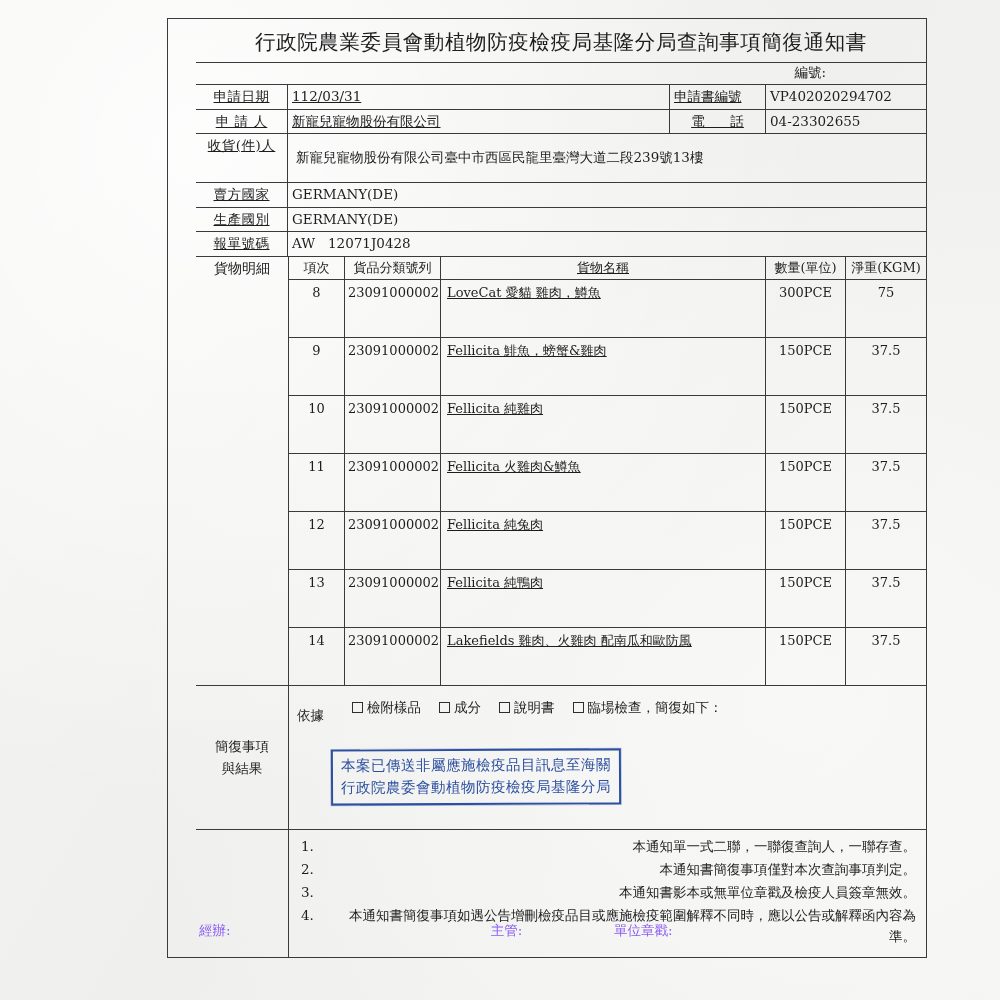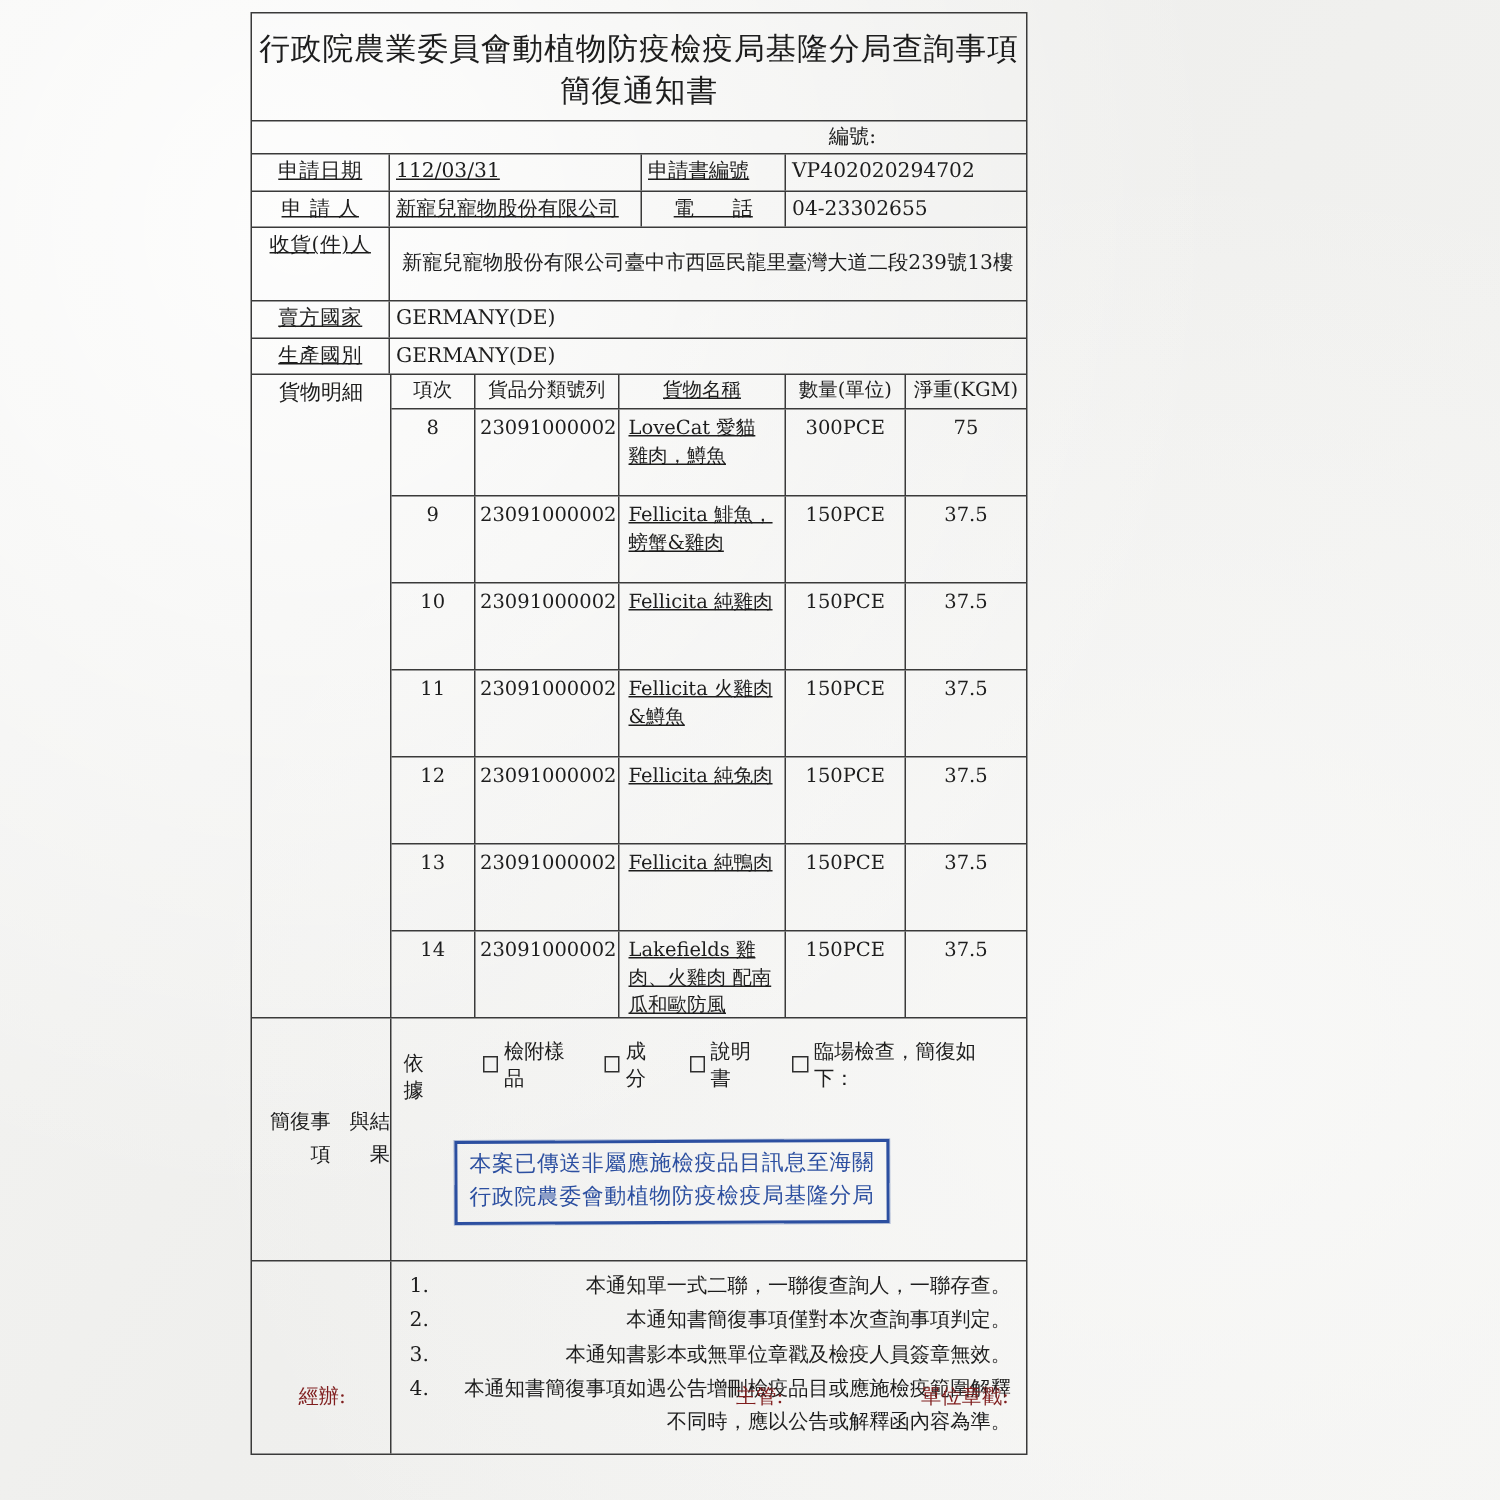--- a/index.html
+++ b/index.html
@@ -22,26 +22,27 @@
     background:
       radial-gradient(ellipse at 20% 15%, rgba(255,255,255,0.85) 0%, rgba(242,242,240,0) 55%),
       radial-gradient(ellipse at 80% 70%, rgba(250,250,249,0.8) 0%, rgba(238,238,236,0) 60%),
       linear-gradient(120deg, #f4f4f2 0%, #efefed 45%, #f3f3f1 100%);
     pointer-events: none;
   }
 
   .doc {
     position: absolute;
     left: 167px;
-    top: 8px;
-    width: 518px;
+    top: 18px;
+    width: 760px;
     border: 1.6px solid #3a3a3a;
     box-sizing: border-box;
     background: transparent;
     color: #1d1d1d;
+    padding-left: 28px;
   }
 
   
   .row {
     display: flex;
     border-bottom: 1.2px solid #3a3a3a;
     box-sizing: border-box;
   }
   .row.last { border-bottom: none; }
 
@@ -119,24 +120,24 @@
   .g-body .g-row .g-c { padding-top: 4px; }
 
   .latin { font-family: "DejaVu Serif", "Liberation Serif", serif; }
 
   
   .reply-label {
     width: 92px;
     flex: 0 0 92px;
     border-right: 1.2px solid #3a3a3a;
     display: flex;
-    flex-direction: row;
+    flex-direction: column;
     justify-content: center;
     align-items: center;
-    text-align: right;
+    text-align: left;
     font-size: 13.5px;
     line-height: 1.6;
   }
   .reply-body {
     flex: 1 1 auto;
     display: flex;
     flex-direction: column;
   }
   .basis-line {
     display: flex;
@@ -204,21 +205,21 @@
   .note-text { flex: 1 1 auto; text-align: right; }
 
   
   .footer {
     position: absolute;
     left: 167px;
     top: 922px;
     width: 680px;
     display: flex;
     font-size: 13.5px;
-    color: #7f1d1d;
+    color: #8b5cf6;
   }
   .footer span { display: inline-block; }
   .f1 { width: 200px; padding-left: 32px; }
   .f2 { width: 215px; text-align: center; }
   .f3 { width: 200px; }
 </style>
 </head>
 <body>
 
 <div class="paper-noise"></div>
@@ -253,20 +254,24 @@
   <div class="row">
     <div class="cell label-cell bordered-r">賣方國家</div>
     <div class="cell latin" style="flex:1 1 auto;">GERMANY(DE)</div>
   </div>
 
   <div class="row">
     <div class="cell label-cell bordered-r">生產國別</div>
     <div class="cell latin" style="flex:1 1 auto;">GERMANY(DE)</div>
   </div>
 
+  <div class="row">
+    <div class="cell label-cell bordered-r">報單號碼</div>
+    <div class="cell latin" style="flex:1 1 auto;white-space:pre;">AW   12071J0428</div>
+  </div>
 
   <div class="row">
     <div class="goods-label">貨物明細</div>
     <div class="goods-table">
       <div class="g-row g-head">
         <div class="g-c c-seq">項次</div>
         <div class="g-c c-code">貨品分類號列</div>
         <div class="g-c c-name" style="text-align:center;padding-left:0;">貨物名稱</div>
         <div class="g-c c-qty">數量(單位)</div>
         <div class="g-c c-wt">淨重(KGM)</div>

